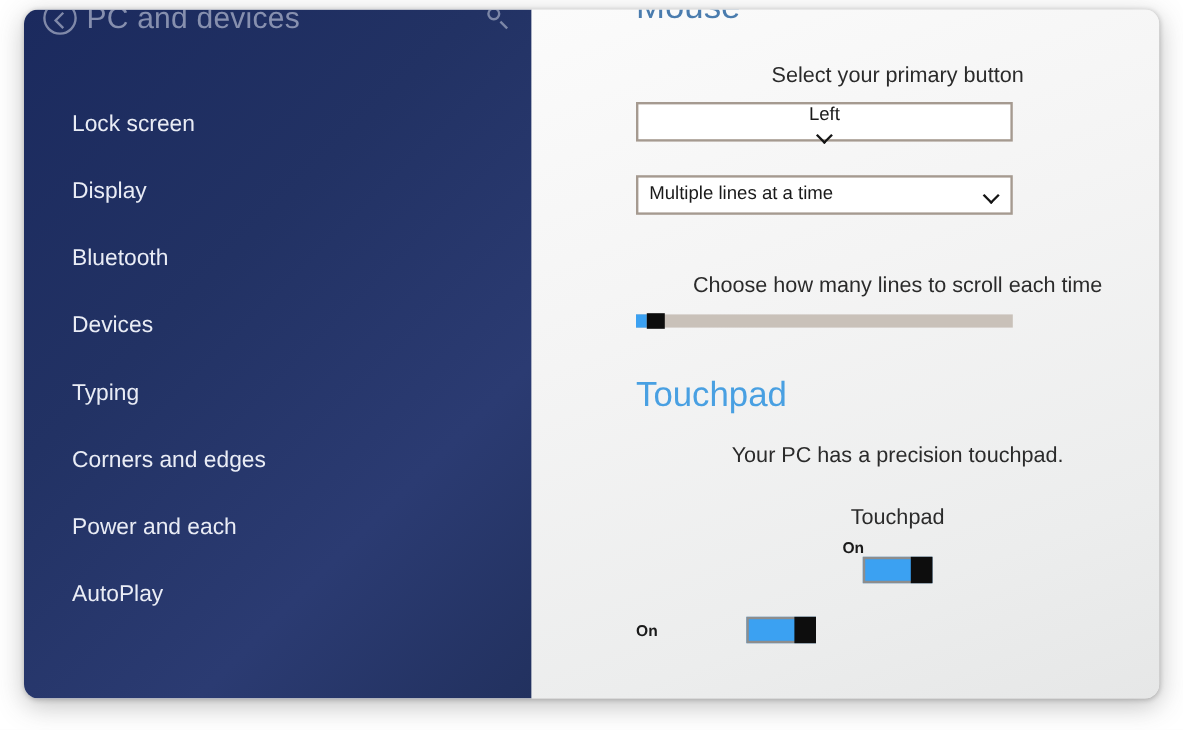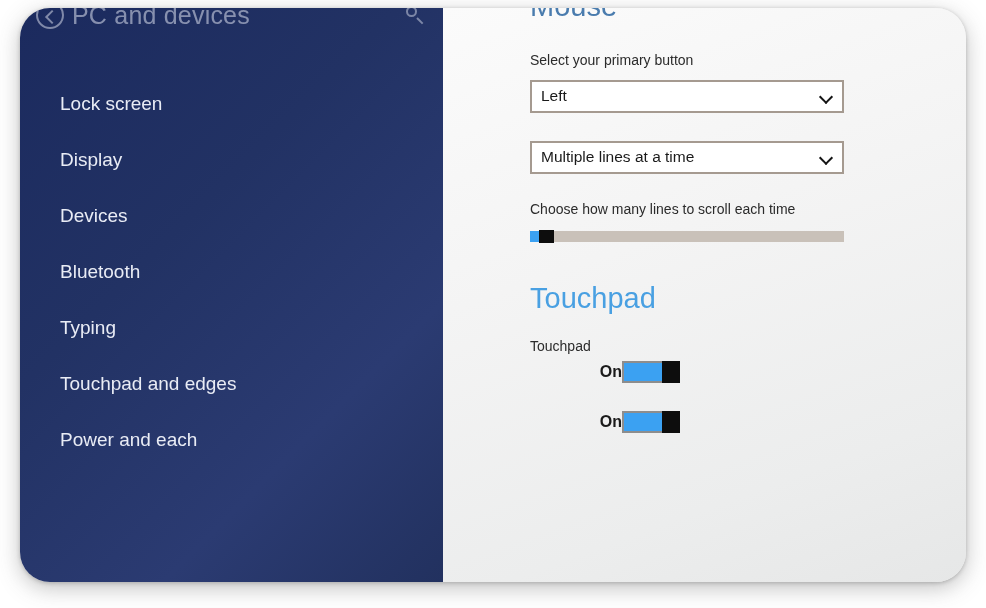--- a/index.html
+++ b/index.html
@@ -20,21 +20,21 @@
     overflow: hidden;
   }
 
   
   .window {
     position: absolute;
     left: 20px;
     top: 8px;
     width: 946px;
     height: 574px;
-    border-radius: 30px;
+    border-radius: 12px;
     overflow: hidden;
     box-shadow: 0 6px 22px rgba(80,80,80,0.35),
                 0 1px 4px rgba(0,0,0,0.22);
     background: #f2f2f2;
   }
 
   
   .sidebar {
     position: absolute;
     left: 0;
@@ -164,24 +164,25 @@
     font-size: 29px;
     font-weight: 400;
     color: #4a86c4;
     line-height: 1.15;
     margin: 0;
   }
   .section-title.muted { color: #4a7cae; }
   .section-title.bright { color: #49a0e2; }
 
   .field-label {
-    font-size: 14px;
+    font-size: 18px;
     color: #2b2b2b;
     margin: 0;
     line-height: 1.3;
+    text-align: center;
   }
 
   .dropdown {
     width: 314px;
     height: 33px;
     background: #ffffff;
     border: 2px solid #a59a90;
     box-sizing: border-box;
     display: flex;
     align-items: center;
@@ -236,26 +237,25 @@
     height: 13px;
     background: #0d0d0d;
   }
 
   
   .toggle-row {
     display: flex;
     align-items: center;
   }
   .toggle-state {
-    font-size: 16px;
+    font-size: 13px;
     font-weight: bold;
     color: #1a1a1a;
     width: 92px;
     flex: 0 0 auto;
-    text-align: right;
   }
   .toggle {
     width: 58px;
     height: 22px;
     border: 2px solid #8d8d8d;
     background: #3ba1f2;
     box-sizing: border-box;
     position: relative;
     cursor: pointer;
     flex: 0 0 auto;
@@ -266,22 +266,22 @@
     top: -2px;
     width: 18px;
     height: 22px;
     background: #0d0d0d;
   }
 
   .mb6  { margin-bottom: 6px; }
   .mb10 { margin-bottom: 10px; }
   .mb13 { margin-bottom: 13px; }
   .mb22 { margin-bottom: 22px; }
-  .mb28 { margin-bottom: 28px; }
-  .mb34 { margin-bottom: 26px; }
+  .mb28 { margin-bottom: 28px; flex-direction: column; }
+  .mb34 { margin-bottom: 47px; }
   .mb40 { margin-bottom: 40px; }
 </style>
 </head>
 <body>
 
 <div id="screen">
   <div class="window">
 
     <div class="sidebar">
 
@@ -292,33 +292,36 @@
       </div>
 
       <div class="nav-list">
         <div class="nav-item">
           <span>Lock screen</span>
         </div>
         <div class="nav-item">
           <span>Display</span>
         </div>
         <div class="nav-item">
+          <span>Bluetooth</span>
+        </div>
+        <div class="nav-item">
           <span>Devices</span>
         </div>
         <div class="nav-item">
-          <span>Bluetooth</span>
-        </div>
-        <div class="nav-item">
           <span>Typing</span>
         </div>
         <div class="nav-item">
-          <span>Touchpad and edges</span>
+          <span>Corners and edges</span>
         </div>
         <div class="nav-item">
           <span>Power and each</span>
+        </div>
+        <div class="nav-item">
+          <span>AutoPlay</span>
         </div>
       </div>
     </div>
 
     <div class="content">
       <div class="content-inner">
 
         <div class="section-title muted mb28">Mouse</div>
 
         <div class="field-label mb10">Select your primary button</div>
@@ -336,20 +339,21 @@
 
         <div class="field-label mb13">Choose how many lines to scroll each time</div>
 
         <div class="slider mb40">
           <div class="slider-fill"></div>
           <div class="slider-thumb"></div>
         </div>
 
         <div class="section-title bright mb22">Touchpad</div>
 
+        <div class="field-label mb28">Your PC has a precision touchpad.</div>
 
         <div class="field-label mb6">Touchpad</div>
 
         <div class="toggle-row mb28">
           <span class="toggle-state">On</span>
           <span class="toggle">
             <span class="toggle-thumb"></span>
           </span>
         </div>
 

